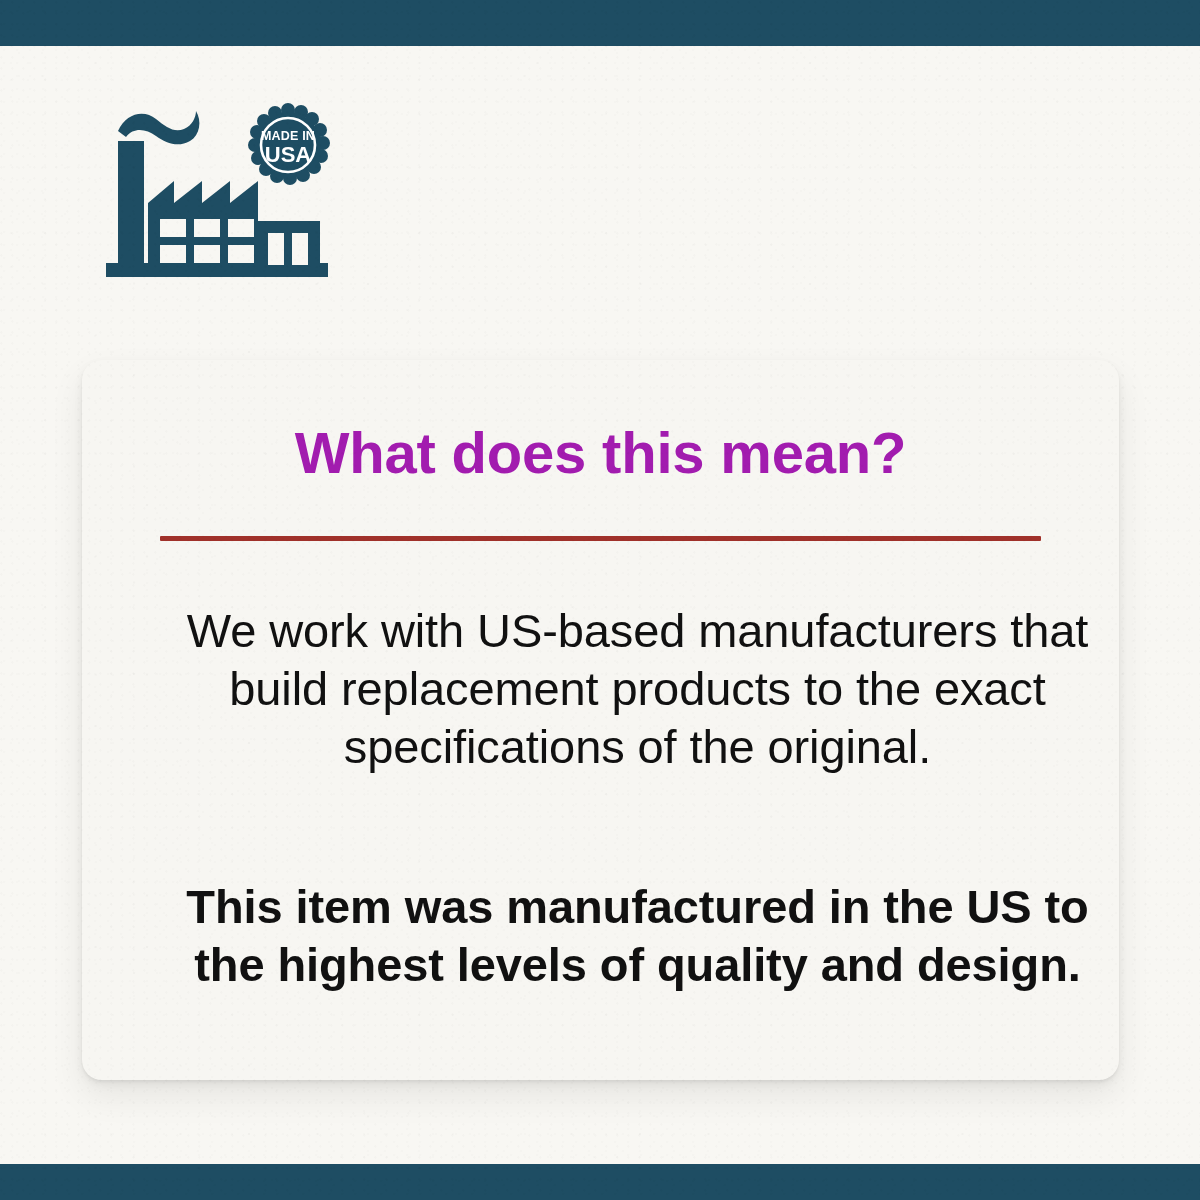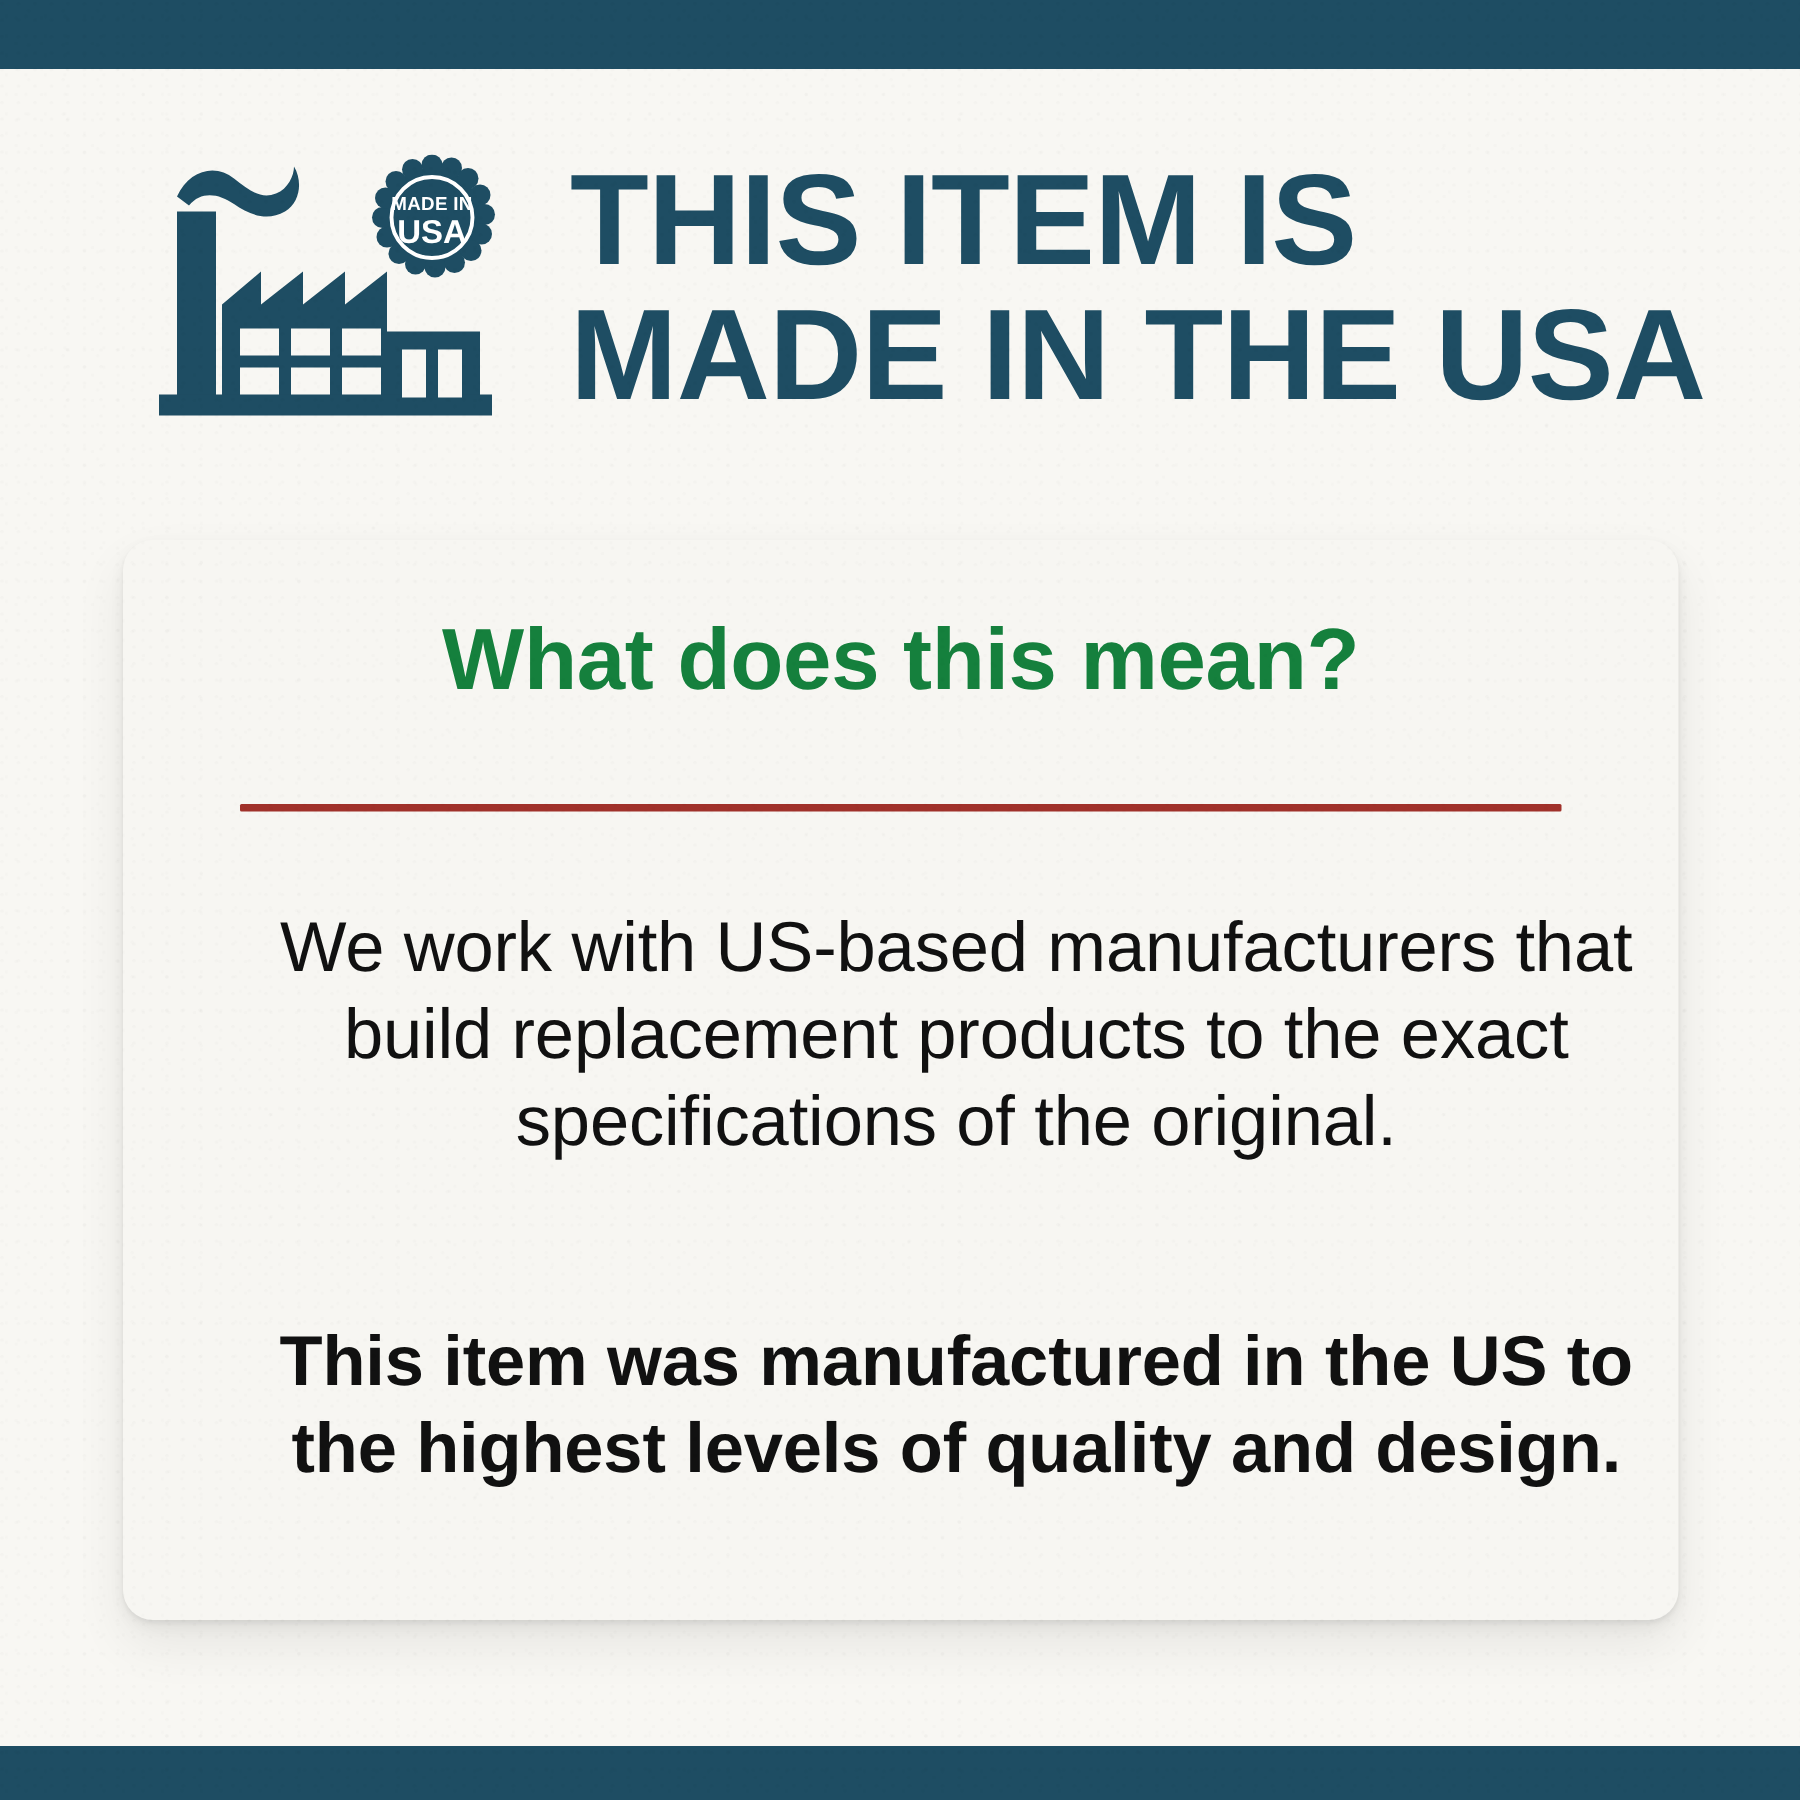--- a/index.html
+++ b/index.html
@@ -97,24 +97,24 @@
     box-shadow:
       0 4px 10px rgba(0,0,0,.055),
       0 16px 34px rgba(0,0,0,.075),
       0 2px 3px rgba(0,0,0,.05);
     z-index: 20;
   }
 
   #card-title {
     position: absolute;
     left: 0;
-    top: 49px;
+    top: 62px;
     width: 1037px;
     text-align: center;
-    color: #15803d;
+    color: #a21caf;
     font-family: "Liberation Sans Narrow", "Liberation Sans", sans-serif;
     font-weight: bold;
     font-size: 58px;
     line-height: 62px;
     letter-spacing: -0.2px;
   }
 
   #divider {
     position: absolute;
     left: 78px;
@@ -211,24 +211,20 @@
           </g>
 
           <circle cx="38" cy="38" r="27" fill="none" stroke="#ffffff" stroke-width="2.6"></circle>
 
           <text x="38" y="33" text-anchor="middle" fill="#ffffff" font-family="Liberation Sans Narrow, Liberation Sans, sans-serif" font-weight="bold" font-size="12.5" letter-spacing="0.2">MADE IN</text>
           <text x="38" y="55" text-anchor="middle" fill="#ffffff" font-family="Liberation Sans Narrow, Liberation Sans, sans-serif" font-weight="bold" font-size="22" letter-spacing="0">USA</text>
         </g>
       </svg>
     </div>
 
-    <div id="headline">
-      <span class="hl-line hl-line-1">THIS ITEM IS</span>
-      <span class="hl-line hl-line-2">MADE IN THE USA</span>
-    </div>
 
   </div>
 
   <div id="card">
 
     <div id="card-title">What does this mean?</div>
 
     <div id="divider"></div>
 
     <div class="body-para" id="para-1">We work with US-based manufacturers that build replacement products to the exact specifications of the original.</div>

